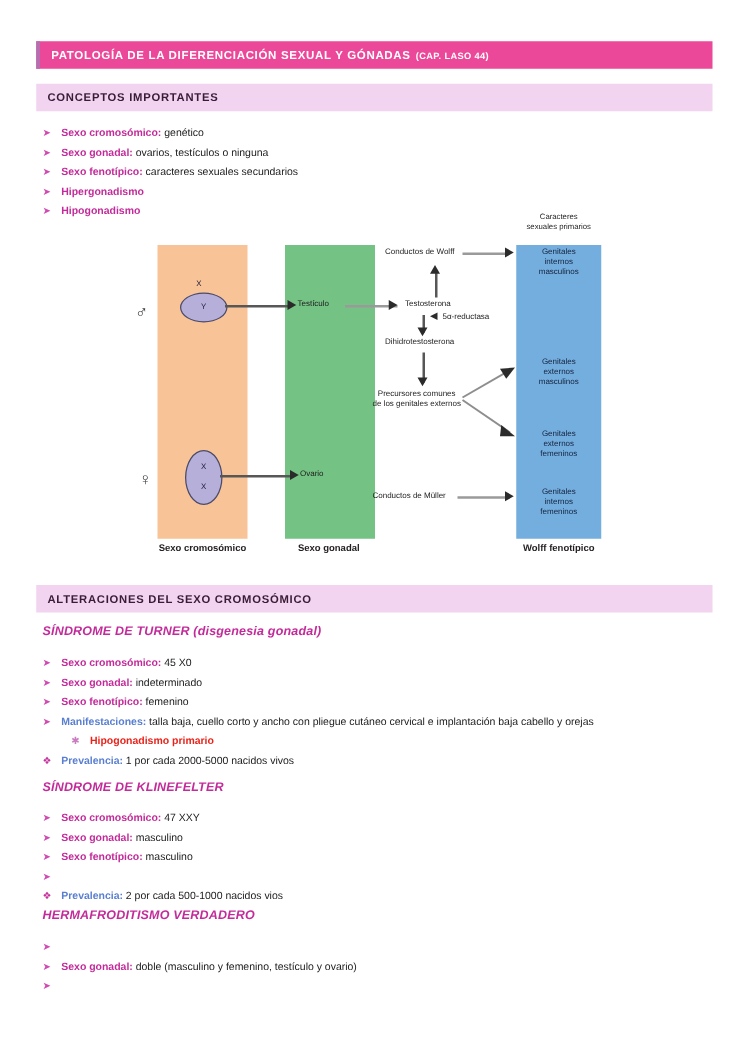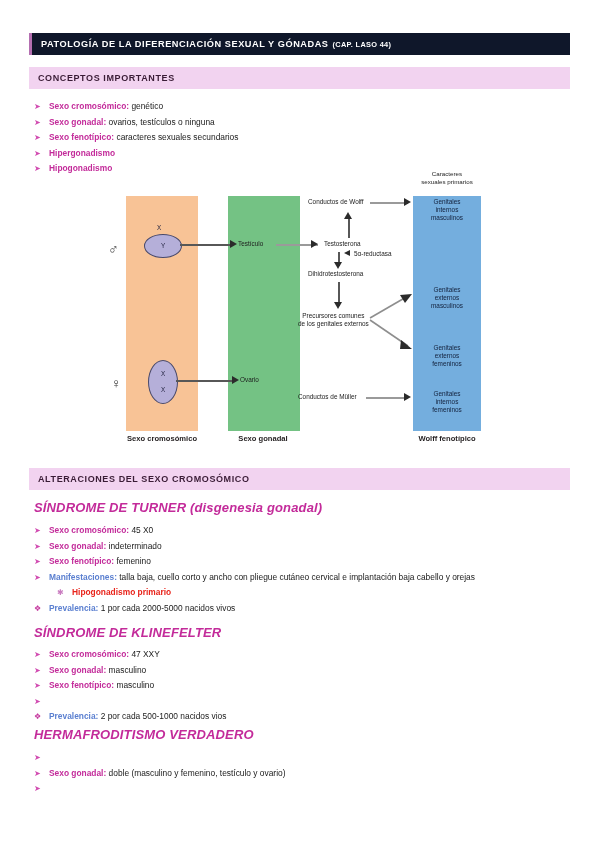--- a/index.html
+++ b/index.html
@@ -22,21 +22,21 @@
     height: 848px;
   }
 
   
   .main-banner {
     position: absolute;
     left: 29px;
     top: 33px;
     width: 541px;
     height: 22px;
-    background: #0f172a;
+    background: #ec4899;
     border-left: 3px solid #b46fb1;
     box-sizing: border-box;
     display: flex;
     align-items: center;
     padding-left: 9px;
   }
   .main-banner .t1 {
     color: #ffffff;
     font-size: 9.2px;
     font-weight: bold;
@@ -96,21 +96,21 @@
   .btext { white-space: nowrap; }
   .lab-pink  { color: #c32b9a; font-weight: bold; }
   .lab-blue  { color: #5a7fd0; font-weight: bold; }
   .lab-red   { color: #e8231a; font-weight: bold; }
   .val { color: #1a1a1a; }
 
   
   .sect-title {
     position: absolute;
     left: 34px;
-    font-size: 13px;
+    font-size: 10px;
     font-weight: bold;
     font-style: italic;
     color: #c32b9a;
     letter-spacing: 0.15px;
     white-space: nowrap;
   }
   .sect-title .paren { font-weight: bold; font-style: italic; }
 
   
   .diagram {

